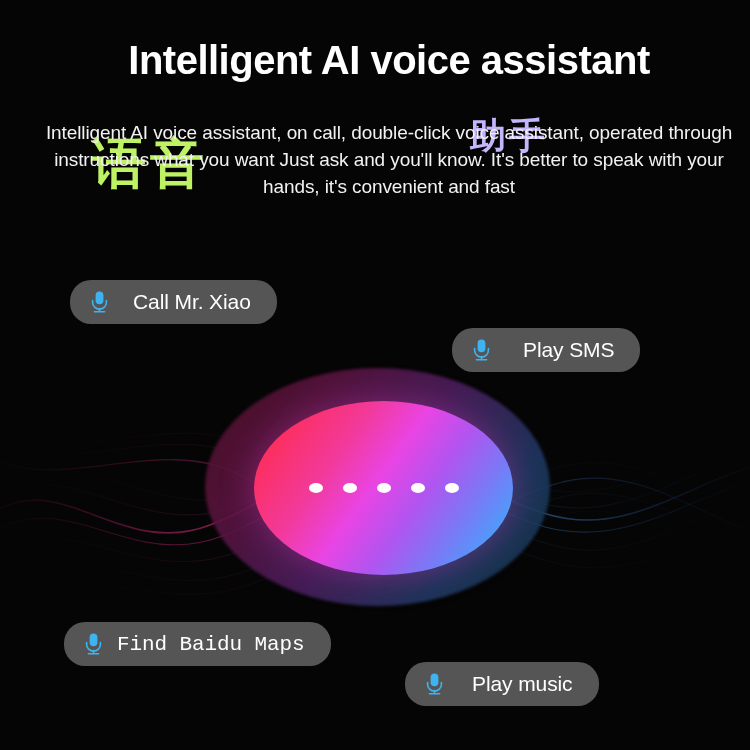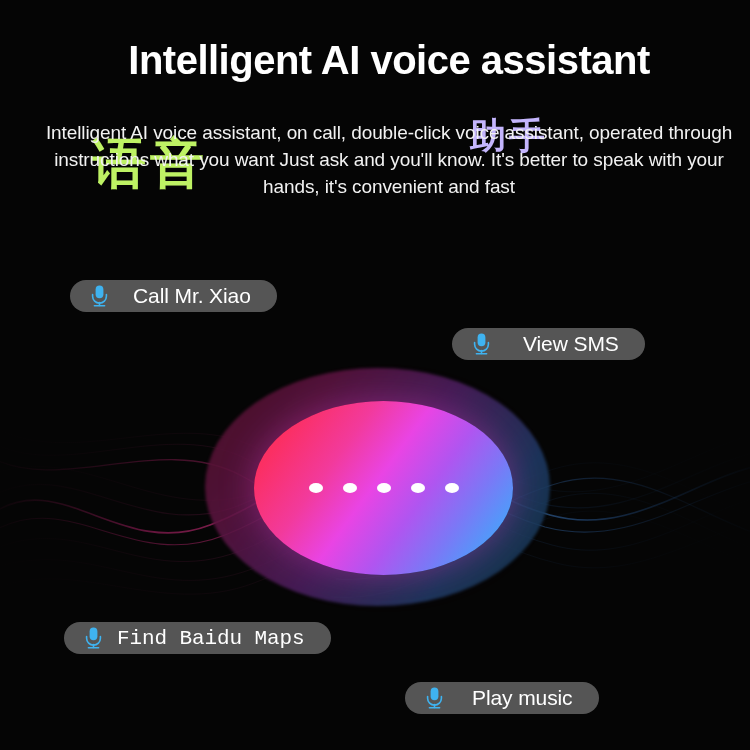--- a/index.html
+++ b/index.html
@@ -145,21 +145,21 @@
     border-radius: 50%;
     background: #ffffff;
   }
 
   
   .pill {
     position: absolute;
     z-index: 7;
     display: flex;
     align-items: center;
-    height: 32px;
+    height: 44px;
     border-radius: 21px;
     background: #555555;
     padding: 0 26px 0 20px;
     box-sizing: border-box;
   }
   .pill-label {
     color: #ffffff;
     font-size: 21px;
     white-space: nowrap;
     letter-spacing: -0.1px;
@@ -168,21 +168,21 @@
     width: 19px;
     height: 22px;
     margin-right: 14px;
     flex: 0 0 auto;
     display: block;
   }
 
   .pill-call     { left: 70px;  top: 280px; }
   .pill-sms      { left: 452px; top: 328px; }
   .pill-maps     { left: 64px;  top: 622px; font-family: Liberation Mono, monospace; }
-  .pill-music    { left: 405px; top: 662px; margin-top: 20px; }
+  .pill-music    { left: 405px; top: 662px; }
 
   .pill-call  .pill-label { padding-left: 10px; }
   .pill-sms   .pill-label { padding-left: 18px; }
   .pill-music .pill-label { padding-left: 14px; }
 </style>
 </head>
 <body>
 
 <div id="page">
 
@@ -270,21 +270,21 @@
     <span class="pill-label">Call Mr. Xiao</span>
   </div>
 
   <div class="pill pill-sms">
     <svg class="mic-icon" viewBox="0 0 19 22" xmlns="http://www.w3.org/2000/svg">
       <rect x="5.6" y="0.6" width="7.8" height="12.6" rx="3.9" fill="#3fb3f0"></rect>
       <path d="M2.6 9.6 v1.6 a6.9 6.9 0 0 0 13.8 0 V9.6" fill="none" stroke="#3fb3f0" stroke-width="1.6" stroke-linecap="round"></path>
       <line x1="9.5" y1="17.6" x2="9.5" y2="20.4" stroke="#3fb3f0" stroke-width="1.6" stroke-linecap="round"></line>
       <line x1="4.4" y1="20.8" x2="14.6" y2="20.8" stroke="#3fb3f0" stroke-width="1.6" stroke-linecap="round"></line>
     </svg>
-    <span class="pill-label">View SMS</span>
+    <span class="pill-label">Play SMS</span>
   </div>
 
   <div class="pill pill-maps">
     <svg class="mic-icon" viewBox="0 0 19 22" xmlns="http://www.w3.org/2000/svg">
       <rect x="5.6" y="0.6" width="7.8" height="12.6" rx="3.9" fill="#3fb3f0"></rect>
       <path d="M2.6 9.6 v1.6 a6.9 6.9 0 0 0 13.8 0 V9.6" fill="none" stroke="#3fb3f0" stroke-width="1.6" stroke-linecap="round"></path>
       <line x1="9.5" y1="17.6" x2="9.5" y2="20.4" stroke="#3fb3f0" stroke-width="1.6" stroke-linecap="round"></line>
       <line x1="4.4" y1="20.8" x2="14.6" y2="20.8" stroke="#3fb3f0" stroke-width="1.6" stroke-linecap="round"></line>
     </svg>
     <span class="pill-label">Find Baidu Maps</span>

